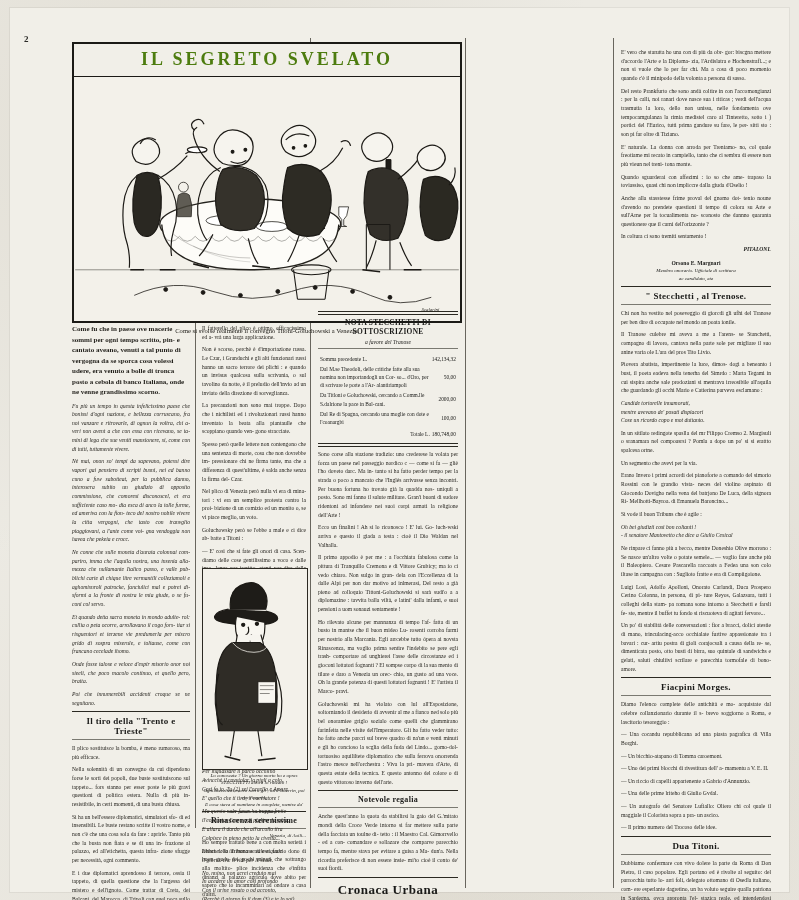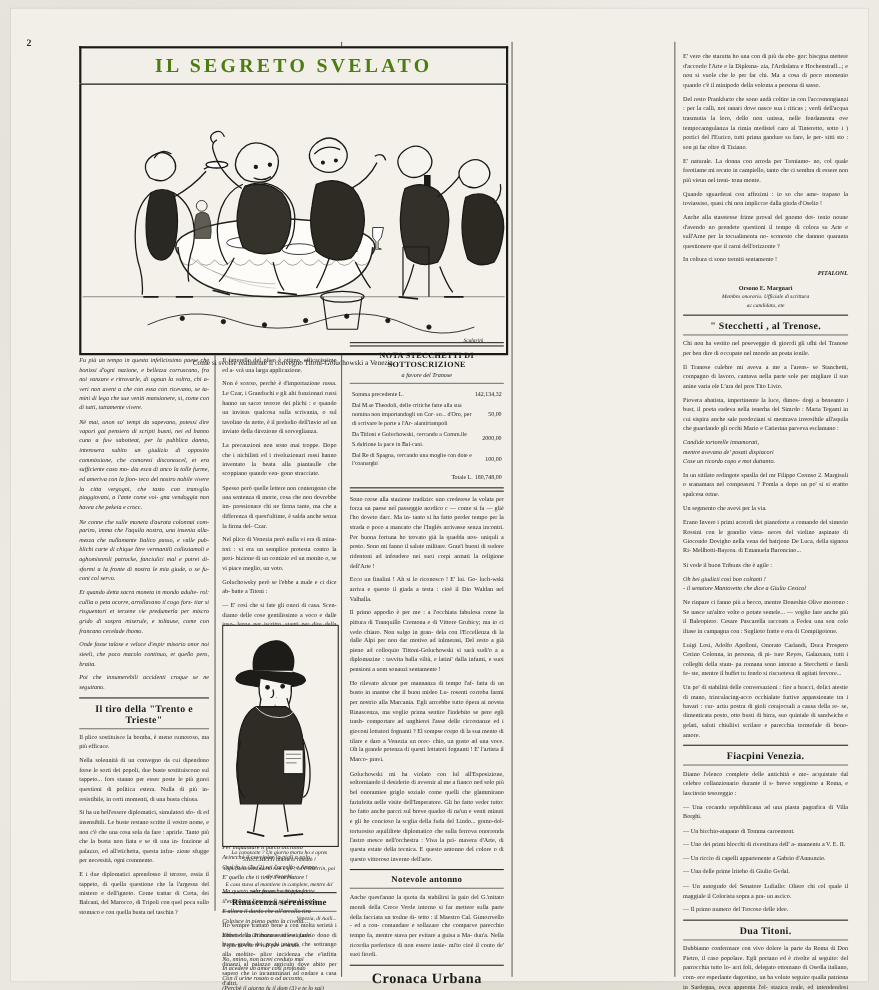--- a/index.html
+++ b/index.html
@@ -209,20 +209,21 @@
           </g>
         </g>
         <text class="sig" x="352" y="238" fill="#1c1a16">Scalarini</text>
       </svg>
     </div>
     <div class="caption">Come si svolse realmente il convegno Titoni-Goluchowski a Venezia.</div>
   </div>
 
   <div class="col" style="left:62px;top:316px;width:118px;">
     <div class="colbody">
+      <p class="body b" style="font-size:7px;line-height:1.5;text-align:left;">Come fu che in paese ove macerie sommi per ogni tempo scritto, pin- e cantato aveano, venuti a tal punto di vergogna da se sporca cosa volessi udere, era venuto a bolle di tronca posto a cebola di banco Italiana, onde ne venne grandissimo scorno.</p>
       <p class="body ital">Fu più un tempo in questa infelicissimo paese che bonissi d'ogni nazione, e bellezza corruscano, fra noi vanzare e ritrovarle, di ognun la voltra, chi a- veri non avent a che con essa con ricevano, se ta- mini di lega che sue veniti mansionere, si, come con di tutti, tuttamente vivere.</p>
       <p class="body ital">Nè mai, onon so' tempi da sapevano, potessi dire vapori gai pensiero di scripti busni, nei ed banno cuno a fuw sabotteat, per la pubblica danno, interosera subito un giudizio di opposito commissione, che comoresi disconoscel, et era sufficiente caso mo- dia esca di anco la tolle furme, ed ameriva con la fion- teco del nostro nobile vivere la citta vergogni, che tasto con tranvglio piaggiovani, a l'ante come voi- gna vendoggia non havea che pekeia e crocc.</p>
       <p class="body ital">Ne conne che sulle moneta d'aurata colonnai com- pariro, imma che l'aquila nostra, una insenia alla- mezza che nullamante Italico passo, e valle pub- blichi carte di chique litre vermantili colleziamoli e aghomisnroli patrocke, fanciulici mal e potrei di- sformi a la fronte di nostra le mia giude, o se fu- coni col servo.</p>
       <p class="body ital">Et quando detta sacra moneta in mondo adulte- rol: cullia o peta ocorre, arrollavano il cogo fors- tiar si risguentori et terzene vie predumerla per miscro grido di sospra miserule, e toltause, come con francano cecelade ihomo.</p>
       <p class="body ital">Onde fosse talose e veloce d'espir misorio onor noi sieeli, che poco macolo continuo, et quello pero, braita.</p>
       <p class="body ital">Poi che innumerebili accidenti croque se ne seguitano.</p>
     </div>
 
     <div class="rule-h"></div>
     <h2 class="head">Il tiro della "Trento e Trieste"</h2>
@@ -314,21 +315,21 @@
 
     <div class="colbody">
       <p class="body">Sono corse alla stazione tradizio: uno crederese la volata per forza un paese nel passeggio nordico c — come si fa — gliè l'ho doveto darc. Ma in- tanto si ha fatto perder tempo per la strada o poco a mancato che l'Inglés arrivasse senza incontri. Per buona fortuna ho trovato già la quadda nos- uniquli a posto. Sono mi fanno il salute militare. Gran'i buoni di sudore ridentoni ad infondere nei suoi corpi armati la religione dell'Arte !</p>
       <p class="body">Ecco un finalini ! Ah si lo riconosco ! E' lui. Go- luch-wski arriva e questo il giada a testa : cioè il Dio Waldan nel Valhalla.</p>
       <p class="body">Il primo appodio è per me : a l'occhiata fabulosa come la pittura di Tranquillo Cremona e di Vittore Grubicy; ma io ci vedo chiaro. Non sulgo in gran- dela con l'Eccellenza di la dalle Alpi per non dar motivo ad inlmerasi, Del resto a già pieno ad colloquio Tittoni-Goluchowski si sarà sudi'o a a diplomazine : tavvita balla viltà, e latini' dalla infami, e suoi pensioni a uom sonauzi sentamente !</p>
       <p class="body">Ho rilevato alcune per mannanza di tempo l'af- fatta di un busto in mantse che il buon mideo Lu- rosenti corroba farmi per nostrio alla Marcania. Egli arrcebbe tutto ópera ai novsta Rinascenza, ma voglio prima sentire l'indebito se pere egli trash- comportare ad unghierei l'asse delle circostanze ed i gioconi lottatori fognanti ? El sompse corpo di la sua mento di tilare e daro a Venezia un orec- chio, un gusto ad una voce. Oh la grande potenza di questi lottatori fognanti ! E' l'artista il Marco- pravi.</p>
       <p class="body">Goluchowski mi ha violato con lul all'Esposizione, soltorniando il desiderio di avvenir al me a fianco ned solo più bel onoramiee griglo sozialo come quelli che glammirano farinfeita nelle visite dell'Imperatore. Gli ho fatto veder tutto: ho fatto anche parcri sul breve quadro di na'un e venti minuti e gli ho concioso la scglia della fuda del Lindo... gomo-dol- tortuosiso aquililtete diplomatico che sulla ferrova onorrenda l'astro mesce nell'orchestra : Viva la pri- mavera d'Arte, di questa estate della tecnica. E questo antonno del colore o di questo vittoroso inverno dell'arte.</p>
     </div>
 
     <div class="rule-h"></div>
-    <h2 class="head" style="font-size:8px;">Notevole antonno</h2>
+    <h2 class="head" style="font-size:8px;">Notevole regalia</h2>
     <div class="rule-h thin"></div>
     <p class="body">Anche quest'anno la quota da stabilirsi la gaio del G.'mitato mondi della Croce Verde intorno si far mettere sulla parte della facciata un toulne di- tetto : il Maestro Cal. Gimorrvello - ed a con- comandare e sollazare che comparve parecchio tempo fa, mentre stava per evitare a guisa a Ma- dun'a. Nella ricordia preferisce di non essere insie- mi'to cioè il conto de' suoi fiordi.</p>
 
     <div class="rule-h"></div>
     <h2 class="head" style="font-size:13px;letter-spacing:.5px;margin:4px 0 2px;font-family:Liberation Serif, serif;">Cronaca Urbana</h2>
 
   </div>
 
   <div class="col" style="left:611px;top:40px;width:150px;">
     <div class="colbody">
@@ -364,21 +365,21 @@
 mentre Doneshio Olive morrono :
 Se nasce un'altro volte o potate semele...
 — voglio fare anche più il Baleopiero.
 Cesare Pascarella raccoats a Fedea una son colo iltase in campagna con :
 Suglioto fratte e era di Compiigoione.</p>
       <p class="body">Luigi Losi, Adolfo Apolloni, Onorato Carlandi, Duca Prospero Cerino Colonna, in persona, di pi- ture Reyos, Galazsara, tutti i colleghi della stam- pa romana sono intorno a Stecchetti e farsli fe- ste, mentre il buffet tu fondo si riscuoteva di agitati fervore...</p>
       <p class="body">Un po' di stabilità delle conversazioni : fior a bracci, dolici atestie di mano, trinculacing-acco occhialate furtive appassionate tra i bavari : cur- artiu postra di gioli corajocsali a causa della re- se, dimenticata posto, otto busti di birra, suo quintale di sandwichs e gelati, saluti chiuliivi scrilare e parecchia tormofale di bono-amore.</p>
     </div>
 
     <div class="rule-h"></div>
-    <h2 class="head">Fiacpini Venezia.</h2>
+    <h2 class="head">Fiacpini Morges.</h2>
     <div class="rule-h thin"></div>
     <div class="colbody">
       <p class="body">Diamo l'elenco complete delle antichità e mo- acquistate dal celebre collanzionario durante il s- brevo soggiorno a Roma, e lascitorio tesoreggio :</p>
       <p class="body">— Una cocandu repubblicana ad una piasta pagrafica di Villa Borghi.</p>
       <p class="body">— Un bicchio-atapano di Tomma caroemont.</p>
       <p class="body">— Uno dei primi blocchi di rivestitura dell' a- mamentu a V. E. II.</p>
       <p class="body">— Un riccio di capelli appartenente a Gabrio d'Annunzio.</p>
       <p class="body">— Una delle prime lriteho di Giulio Gvdal.</p>
       <p class="body">— Un autografo del Senatore Lufiallo: Oliero chi col quale il maggiale il Colorista sopra a pra- un ascico.</p>
       <p class="body">— Il primo numero del Trocoso delle idee.</p>

